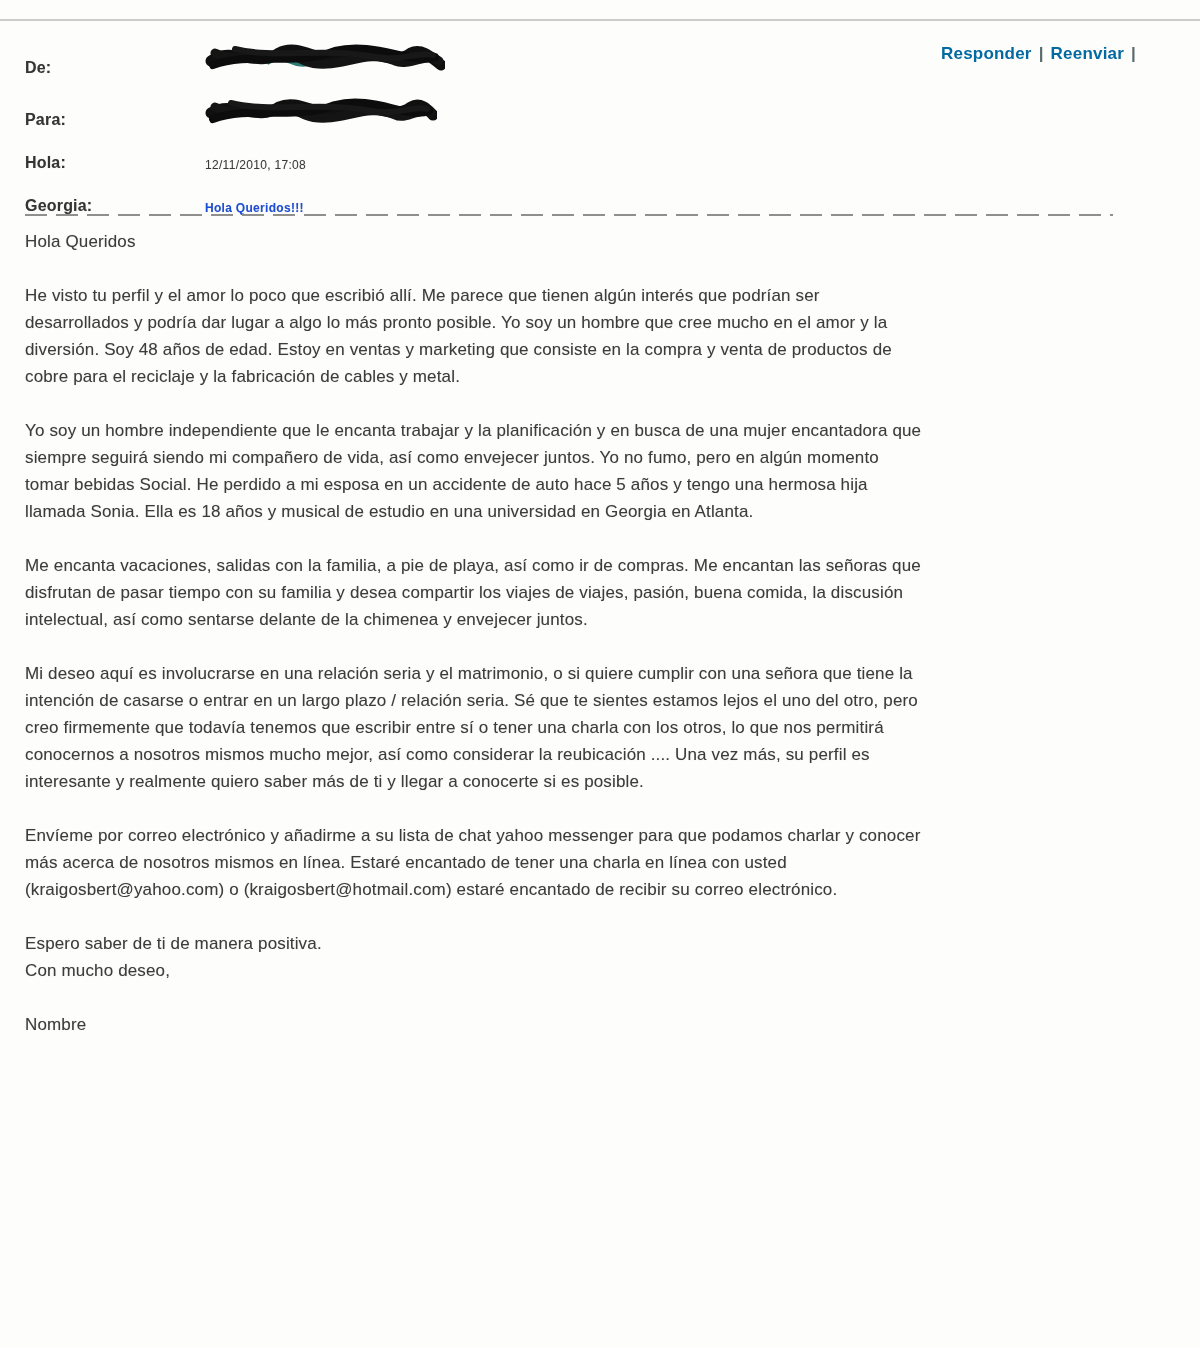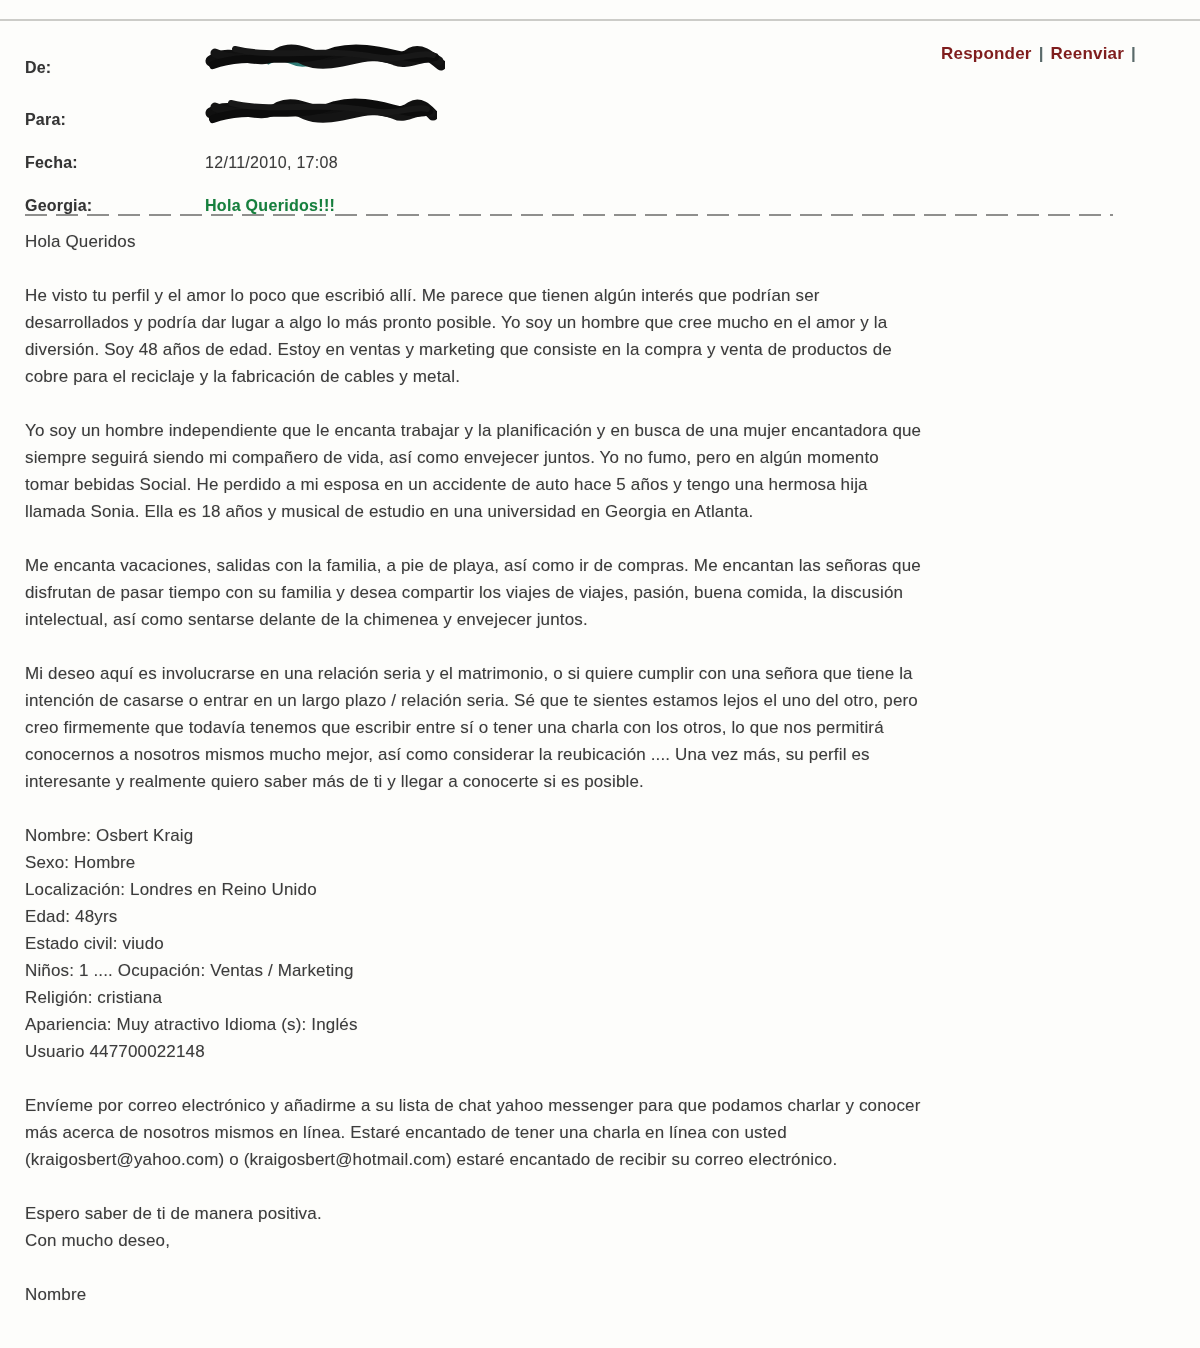--- a/index.html
+++ b/index.html
@@ -16,30 +16,30 @@
   }
   
   .header{position:absolute;left:25px;top:34px;width:1090px;}
   .hrow{display:flex;align-items:flex-end;margin-bottom:13px;min-height:30px;}
   .hlabel{
     width:180px;flex:0 0 180px;font-size:16px;font-weight:bold;color:#343434;
     padding-top:7px;letter-spacing:.2px;
     text-shadow:0 0 1px rgba(0,0,0,.18);
   }
   .hvalue{
-    font-size:16px;color:#3b3b3b;padding-top:7px;letter-spacing:.3px;
+    font-size:12px;color:#3b3b3b;padding-top:7px;letter-spacing:.3px;
     text-shadow:0 0 1px rgba(0,0,0,.18);
   }
-  .hvalue.bold{font-weight:bold;color:#15803d;}
+  .hvalue.bold{font-weight:bold;color:#1d4ed8;}
   .scribble{display:block;margin-top:-2px;}
   .actions{
     position:absolute;right:-28px;top:10px;
     font-size:17px;letter-spacing:.2px;white-space:nowrap;
   }
-  .actions a{color:#7f1d1d;text-decoration:none;font-weight:bold;cursor:pointer;}
+  .actions a{color:#0369a1;text-decoration:none;font-weight:bold;cursor:pointer;}
   .pipe{color:#5a6a6a;margin:0 7px;font-weight:bold;}
   
   .dashed-rule{
     position:absolute;left:25px;top:214px;width:1088px;height:2px;
     background:repeating-linear-gradient(to right,#8f8f8d 0 22px,transparent 22px 31px);
   }
   
   .email-body{
     position:absolute;left:25px;top:228px;width:1092px;
     font-size:17px;line-height:27px;letter-spacing:.15px;color:#3c3c3c;
@@ -79,21 +79,21 @@
         <svg class="scribble" width="232" height="34" viewBox="0 0 232 34">
           <path d="M6 18 C 28 4, 52 28, 74 12 C 96 2, 118 28, 140 14 C 162 2, 184 28, 206 12 C 216 6, 224 16, 228 20" stroke="#101010" stroke-width="11" fill="none" stroke-linecap="round"></path>
           <path d="M10 12 C 40 26, 70 4, 100 20 C 130 32, 160 6, 190 20 C 202 26, 218 10, 226 18" stroke="#141414" stroke-width="9" fill="none" stroke-linecap="round"></path>
           <path d="M8 24 C 46 10, 90 26, 130 10 C 168 0, 202 24, 224 16" stroke="#0c0c0c" stroke-width="8" fill="none" stroke-linecap="round"></path>
           <path d="M26 8 C 66 18, 116 6, 166 16 C 190 21, 210 10, 222 14" stroke="#181818" stroke-width="6" fill="none" stroke-linecap="round"></path>
         </svg>
       </div>
     </div>
 
     <div class="hrow">
-      <div class="hlabel">Fecha:</div>
+      <div class="hlabel">Hola:</div>
       <div class="hvalue">12/11/2010, 17:08</div>
     </div>
 
     <div class="hrow">
       <div class="hlabel">Georgia:</div>
       <div class="hvalue bold">Hola Queridos!!!</div>
     </div>
 
   </div>
 
@@ -110,29 +110,20 @@
 tomar bebidas Social. He perdido a mi esposa en un accidente de auto hace 5 años y tengo una hermosa hija
 llamada Sonia. Ella es 18 años y musical de estudio en una universidad en Georgia en Atlanta.</div>
       <div class="block">Me encanta vacaciones, salidas con la familia, a pie de playa, así como ir de compras. Me encantan las señoras que
 disfrutan de pasar tiempo con su familia y desea compartir los viajes de viajes, pasión, buena comida, la discusión
 intelectual, así como sentarse delante de la chimenea y envejecer juntos.</div>
       <div class="block">Mi deseo aquí es involucrarse en una relación seria y el matrimonio, o si quiere cumplir con una señora que tiene la
 intención de casarse o entrar en un largo plazo / relación seria. Sé que te sientes estamos lejos el uno del otro, pero
 creo firmemente que todavía tenemos que escribir entre sí o tener una charla con los otros, lo que nos permitirá
 conocernos a nosotros mismos mucho mejor, así como considerar la reubicación .... Una vez más, su perfil es
 interesante y realmente quiero saber más de ti y llegar a conocerte si es posible.</div>
-      <div class="block">Nombre: Osbert Kraig
-Sexo: Hombre
-Localización: Londres en Reino Unido
-Edad: 48yrs
-Estado civil: viudo
-Niños: 1 .... Ocupación: Ventas / Marketing
-Religión: cristiana
-Apariencia: Muy atractivo Idioma (s): Inglés
-Usuario 447700022148</div>
       <div class="block">Envíeme por correo electrónico y añadirme a su lista de chat yahoo messenger para que podamos charlar y conocer
 más acerca de nosotros mismos en línea. Estaré encantado de tener una charla en línea con usted
 (kraigosbert@yahoo.com) o (kraigosbert@hotmail.com) estaré encantado de recibir su correo electrónico.</div>
       <div class="block">Espero saber de ti de manera positiva.
 Con mucho deseo,</div>
       <div class="block">Nombre</div>
     </div>
 
 </div>
 

